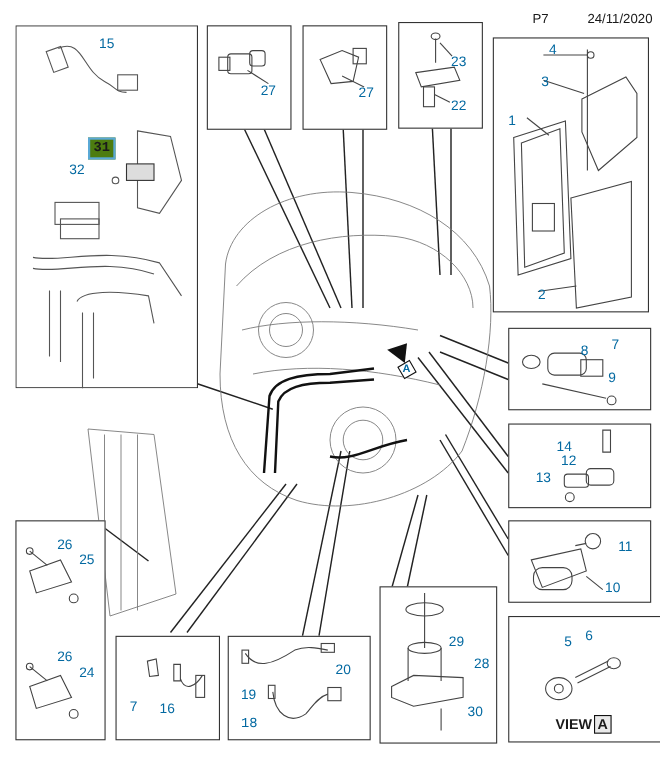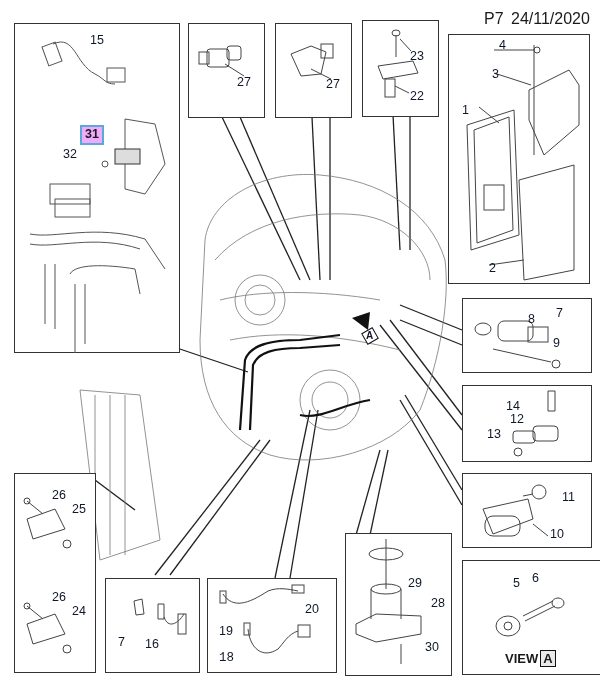--- a/index.html
+++ b/index.html
@@ -1,29 +1,29 @@
 <!DOCTYPE html>
 <html><head>
 <meta charset="utf-8">
 <style>
   html, body { margin:0; padding:0; background:#ffffff; }
   body { width:600px; height:692px; position:relative; overflow:hidden; font-family:"Liberation Sans", sans-serif; color:#1a1a1a; }
-  .hdr { position:absolute; top:10px; font-size:16px; }
+  .hdr { position:absolute; top:10px; font-size:12px; }
   .box { position:absolute; border:1.5px solid #333; background:#fff; box-sizing:border-box; }
-  .num { position:absolute; font-size:12.5px; font-weight:normal; color:#0f172a; line-height:1; }
+  .num { position:absolute; font-size:12.5px; font-weight:normal; color:#0369a1; line-height:1; }
   .hl { position:absolute; background:#c9e6f5; border:2px solid #5aa9d6; font-size:12.5px; font-weight:bold; padding:1px 3px; line-height:1.1; }
   svg.layer { position:absolute; left:0; top:0; }
   .viewA { position:absolute; font-weight:bold; font-size:13px; }
   .viewA .tag { display:inline-block; border:1.5px solid #111; padding:0 2px; margin-left:2px; background:#e9e9e9; }
 </style>
 </head>
 <body>
 
 <div class="hdr" style="left:484px;">P7</div>
-<div class="hdr" style="left:511px;">24/11/2020</div>
+<div class="hdr" style="left:534px;">24/11/2020</div>
 
 <svg class="layer" width="600" height="692">
   <g stroke="#222" stroke-width="1.3" fill="none">
 
     <polyline points="178,330 168,345 248,372"></polyline>
 
     <polyline points="222,117 300,280"></polyline>
     <polyline points="240,117 310,280"></polyline>
 
     <polyline points="312,117 320,280"></polyline>
@@ -70,21 +70,21 @@
       <path d="M15,220 C40,225 80,210 125,225"></path>
       <path d="M30,240 L30,300 M40,240 L40,305"></path>
       <path d="M55,250 C60,240 90,240 120,245 L125,270"></path>
       <path d="M60,260 L60,330 M70,260 L70,320"></path>
       <rect x="35" y="160" width="40" height="20"></rect>
       <rect x="40" y="175" width="35" height="18"></rect>
     </g>
   </svg>
 </div>
 <div class="num" style="left:90px; top:34px;">15</div>
-<div class="hl" style="left: 80px; top: 125px; background: #f0abfc; border-color: rgb(90, 169, 214);">31</div>
+<div class="hl" style="left: 80px; top: 125px; background: #4d7c0f; border-color: rgb(90, 169, 214); font-family: Liberation Mono, monospace;">31</div>
 <div class="num" style="left:63px; top:148px;">32</div>
 
 <div class="box" style="left:188px; top:23px; width:77px; height:95px;">
   <svg width="77" height="95">
     <g stroke="#444" stroke-width="1" fill="none">
       <rect x="18" y="25" width="22" height="18" rx="3"></rect>
       <rect x="10" y="28" width="10" height="12"></rect>
       <rect x="38" y="22" width="14" height="14" rx="3"></rect>
       <line x1="36" y1="40" x2="55" y2="52"></line>
     </g>

